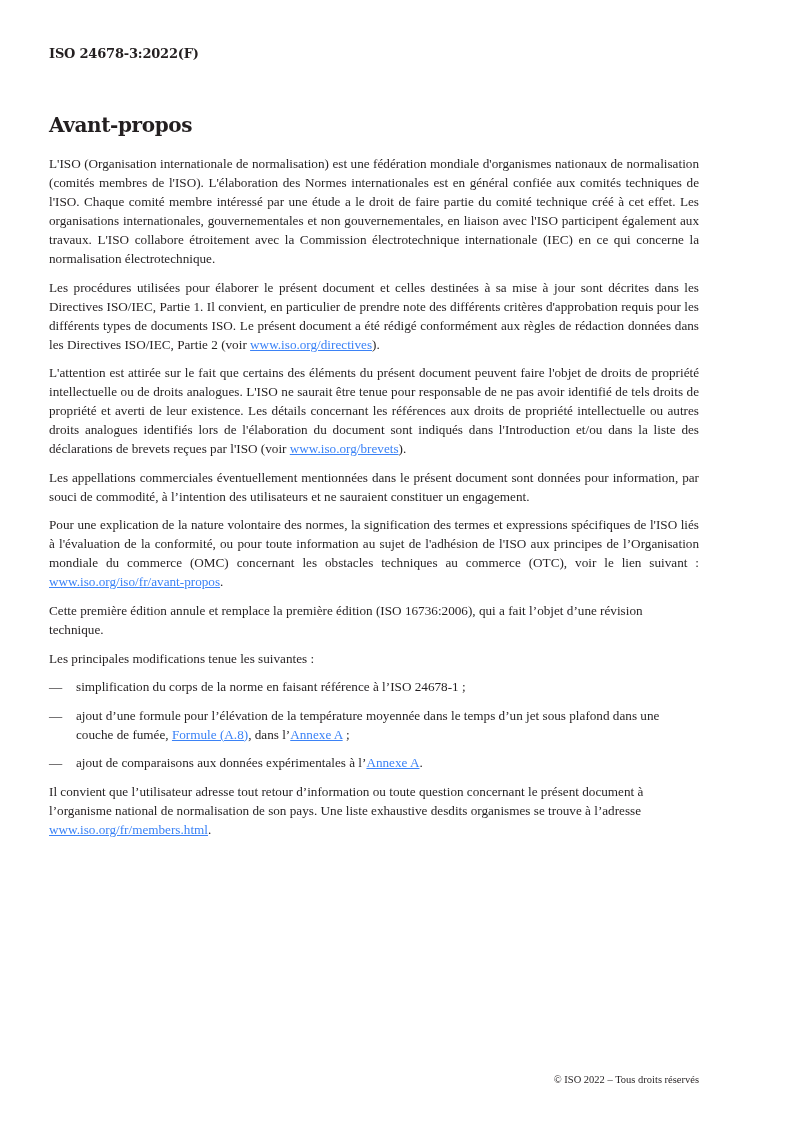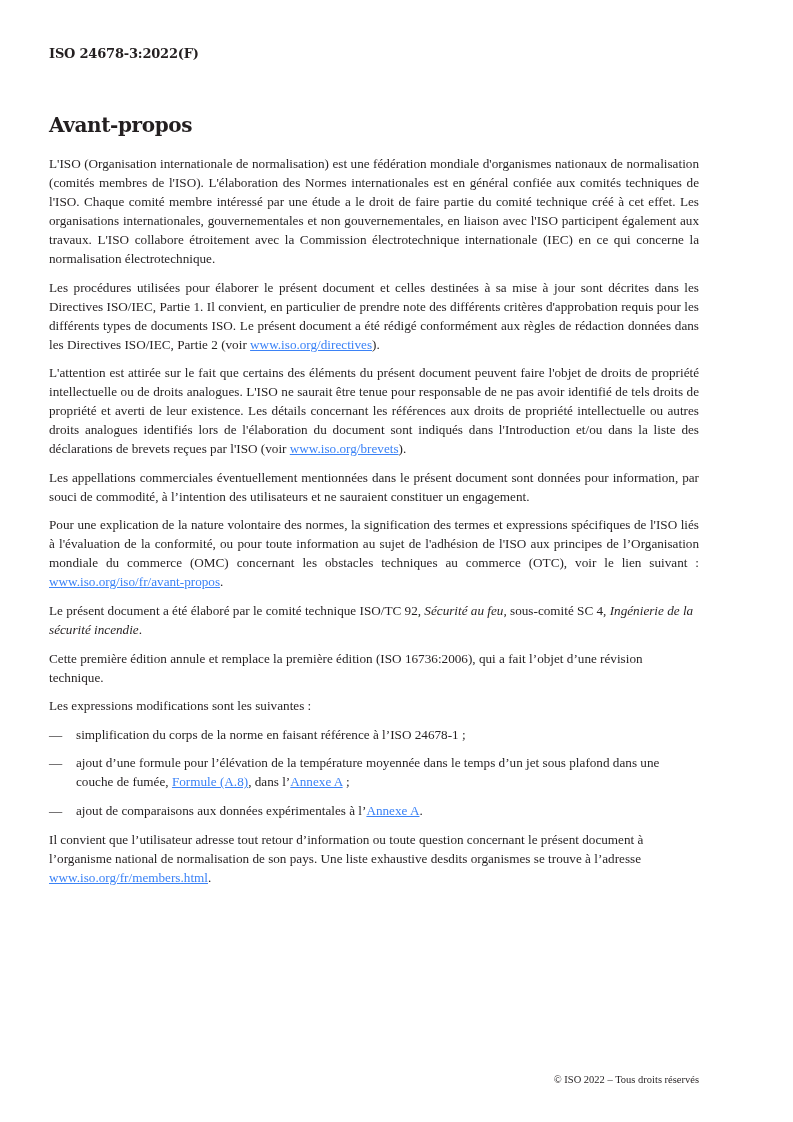--- a/index.html
+++ b/index.html
@@ -47,25 +47,24 @@
   <p>L'ISO (Organisation internationale de normalisation) est une fédération mondiale d'organismes nationaux de normalisation (comités membres de l'ISO). L'élaboration des Normes internationales est en général confiée aux comités techniques de l'ISO. Chaque comité membre intéressé par une étude a le droit de faire partie du comité technique créé à cet effet. Les organisations internationales, gouvernementales et non gouvernementales, en liaison avec l'ISO participent également aux travaux. L'ISO collabore étroitement avec la Commission électrotechnique internationale (IEC) en ce qui concerne la normalisation électrotechnique.</p>
 
   <p><span>Les procédures utilisées pour élaborer le présent document et celles destinées à sa mise à jour sont décrites dans les Directives ISO/IEC, Partie 1. Il convient, en particulier de prendre note des différents critères d'approbation requis pour les différents types de documents ISO. Le présent document a été rédigé conformément aux règles de rédaction données dans les Directives ISO/IEC, Partie 2 (voir </span><a class="lnk">www.iso.org/directives</a><span>).</span></p>
 
   <p><span>L'attention est attirée sur le fait que certains des éléments du présent document peuvent faire l'objet de droits de propriété intellectuelle ou de droits analogues. L'ISO ne saurait être tenue pour responsable de ne pas avoir identifié de tels droits de propriété et averti de leur existence. Les détails concernant les références aux droits de propriété intellectuelle ou autres droits analogues identifiés lors de l'élaboration du document sont indiqués dans l'Introduction et/ou dans la liste des déclarations de brevets reçues par l'ISO (voir </span><a class="lnk">www.iso.org/brevets</a><span>).</span></p>
 
   <p>Les appellations commerciales éventuellement mentionnées dans le présent document sont données pour information, par souci de commodité, à l’intention des utilisateurs et ne sauraient constituer un engagement.</p>
 
   <p><span>Pour une explication de la nature volontaire des normes, la signification des termes et expressions spécifiques de l'ISO liés à l'évaluation de la conformité, ou pour toute information au sujet de l'adhésion de l'ISO aux principes de l’Organisation mondiale du commerce (OMC) concernant les obstacles techniques au commerce (OTC), voir le lien suivant : </span><a class="lnk">www.iso.org/iso/fr/avant-propos</a><span>.</span></p>
 
-  <p class="left"><span>Le présent document a été élaboré par le comité technique ISO/TC 92, </span><i>Sécurité au feu</i><span>, sous-comité SC 4, </span><i>Ingénierie de la sécurité incendie</i><span>.</span></p>
 
   <p class="left">Cette première édition annule et remplace la première édition (ISO 16736:2006), qui a fait l’objet d’une révision technique.</p>
 
-  <p class="left">Les expressions modifications sont les suivantes :</p>
+  <p class="left">Les principales modifications tenue les suivantes :</p>
 
   <div class="dash-item">
     <span class="dash">—</span>
     <span class="dash-text">simplification du corps de la norme en faisant référence à l’ISO 24678-1 ;</span>
   </div>
   <div class="dash-item">
     <span class="dash">—</span>
     <span class="dash-text"><span>ajout d’une formule pour l’élévation de la température moyennée dans le temps d’un jet sous plafond dans une couche de fumée, </span><a class="lnk">Formule (A.8)</a><span>, dans l’</span><a class="lnk">Annexe A</a><span> ;</span></span>
   </div>
   <div class="dash-item">

